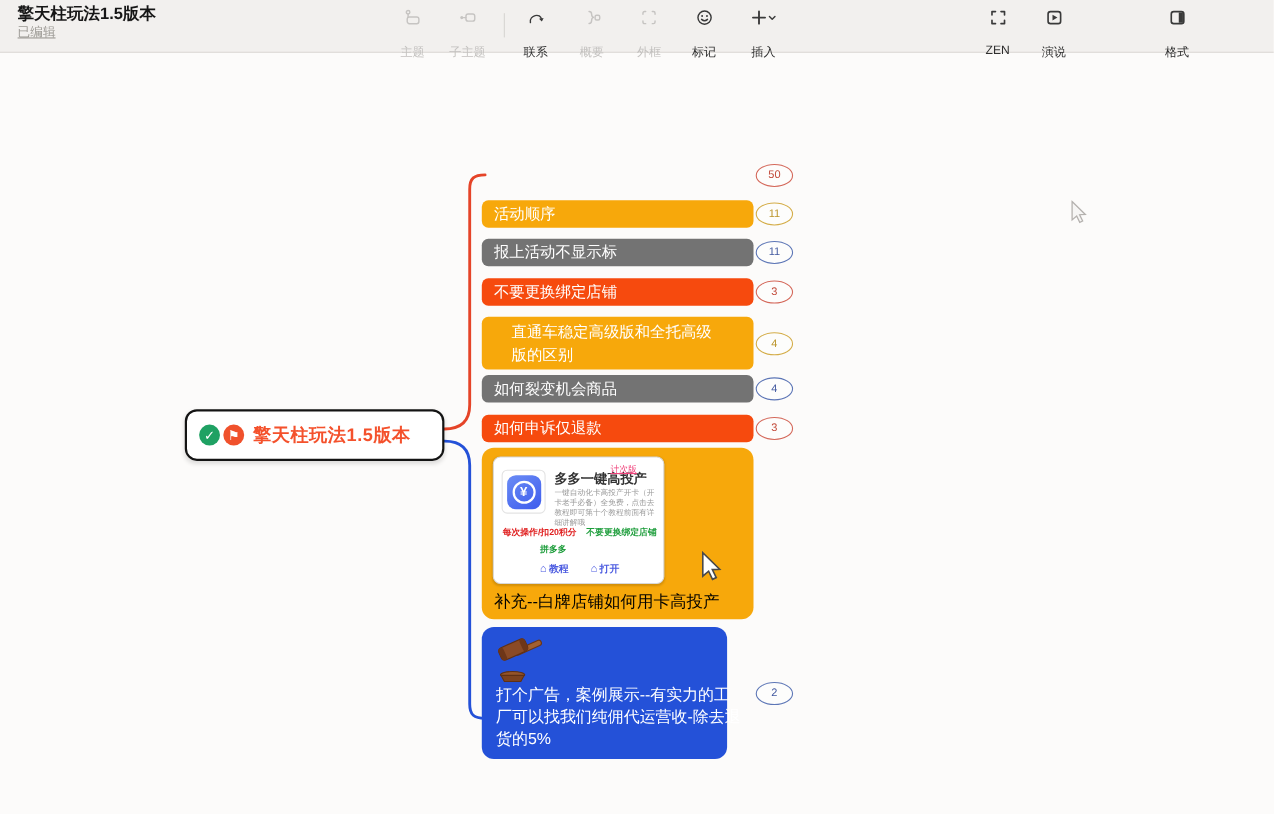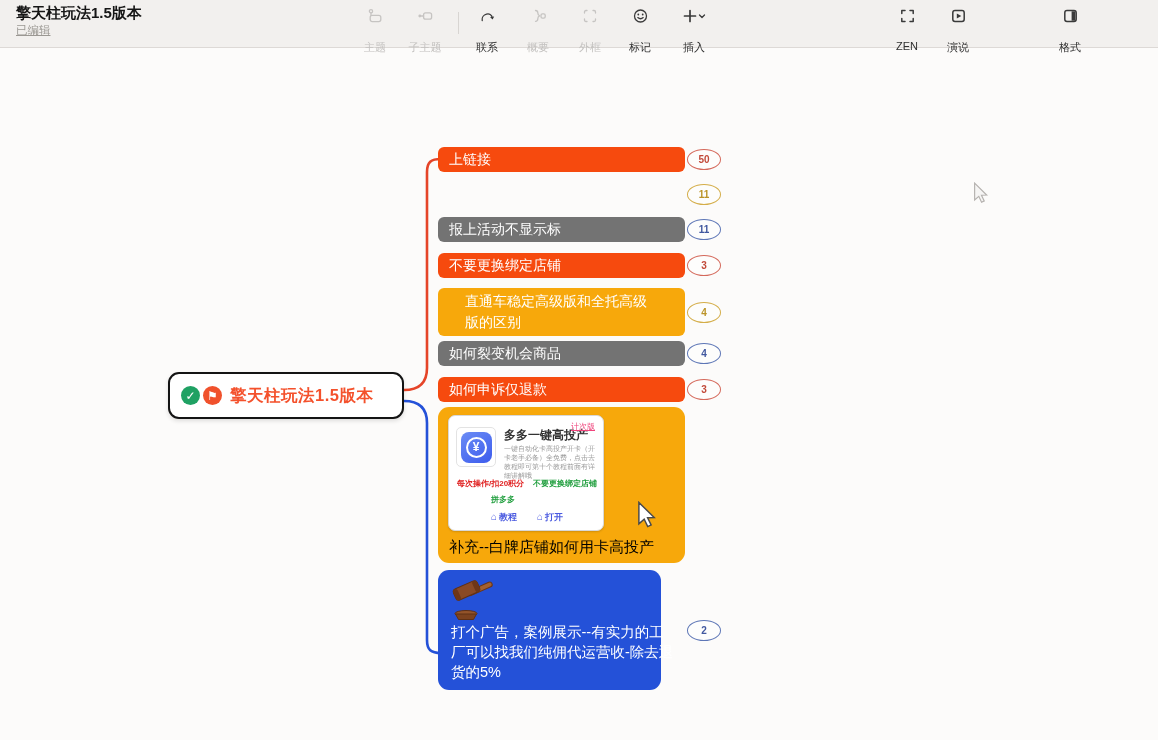--- a/index.html
+++ b/index.html
@@ -40,39 +40,39 @@
 
   .branch { position:absolute; left:438px; width:247px; z-index:2; border-radius:6px;
             color:#fff; font-size:14px; padding:0 11px; cursor:pointer; }
   .branch.bar { height:25px; line-height:25px; white-space:nowrap; overflow:hidden; }
   .branch.tall { padding:3px 27px; line-height:21px; }
   .c-red { background:#f64a0e; }
   .c-yellow { background:#f7a80b; }
   .c-blue { background:#737373; }
 
   .badge { position:absolute; left:687px; width:34px; height:21px; border-radius:50%;
-           background:#fdfdfc; font-size:10px; font-weight:bold; z-index:2;
+           background:#fdfdfc; font-size:10px; font-weight:normal; z-index:2;
            display:flex; align-items:center; justify-content:center; cursor:pointer; }
   .badge.b-red { border:1.5px solid #d4685a; color:#c24a3a; }
   .badge.b-yellow { border:1.5px solid #d4ad48; color:#bb9429; }
   .badge.b-blue { border:1.5px solid #5d76b6; color:#41589f; }
 
   
   .supp-node { position:absolute; left:438px; top:359px; width:247px; height:156px; z-index:2;
                background:#f7a80b; border-radius:11px; padding:8px 10px; cursor:pointer; }
   .app-card { position:relative; width:156px; height:116px; background:#ffffff;
               border:1px solid #d8d8d8; border-radius:7px; box-shadow:0 1px 2px rgba(0,0,0,.15); }
   .app-tile { position:absolute; left:7px; top:11px; width:40px; height:40px; background:#fff;
               border:1px solid #e3e3e3; border-radius:5px; display:flex; align-items:center; justify-content:center; }
   .app-logo { width:31px; height:31px; border-radius:8px; background:linear-gradient(145deg,#6b8cf5,#3d5ced);
               display:flex; align-items:center; justify-content:center; }
   .app-logo span { width:21px; height:21px; border:2px solid #fff; border-radius:50%;
                    color:#fff; font-size:12px; font-weight:bold; line-height:17px; text-align:center; }
   .app-title { position:absolute; left:55px; top:11px; font-size:12px; font-weight:bold; color:#333; white-space:nowrap; }
-  .app-tag { position:absolute; left:122px; top:5px; font-size:8px; color:#f0447c; white-space:nowrap;text-decoration:underline; }
+  .app-tag { position:absolute; left:106px; top:5px; font-size:8px; color:#f0447c; white-space:nowrap;text-decoration:underline; }
   .app-desc { position:absolute; left:55px; top:28px; width:96px; font-size:7px; color:#9a9a9a; line-height:9px; }
   .app-cost { position:absolute; left:8px; top:62px; font-size:8px; color:#e02020; font-weight:bold; white-space:nowrap; }
   .app-warn { position:absolute; right:6px; top:62px; font-size:8px; color:#1f9e3d; font-weight:bold; white-space:nowrap; }
   .app-platform { position:absolute; left:42px; top:78px; font-size:8px; color:#1f9e3d; font-weight:bold; }
   .app-btn { position:absolute; top:95px; font-size:9px; color:#4a5ae0; font-weight:bold; cursor:pointer; white-space:nowrap; }
   .app-btn .house { font-size:10px; margin-right:2px; }
   .supp-caption { position:absolute; left:11px; top:131px; font-size:15px; color:#000000; white-space:nowrap; }
 
   
   .ad-node { position:absolute; left:438px; top:522px; width:223px; height:120px; z-index:2;
@@ -204,21 +204,21 @@
     <path d="M404 342 C420 342 427 334 427 320 L427 124 C427 114 431 111 441 111" fill="none" stroke="#e54428" stroke-width="2.6" stroke-linecap="round"></path>
     <path d="M404 353 C420 353 427 361 427 375 L427 592 C427 602 431 605 441 605" fill="none" stroke="#2451d8" stroke-width="2.6" stroke-linecap="round"></path>
   </svg>
 
   <div class="root-node">
     <span class="marker-dot marker-check">✓</span>
     <span class="marker-dot marker-flag">⚑</span>
     <span class="root-label">擎天柱玩法1.5版本</span>
   </div>
 
-  <div class="branch bar c-red" style="top:99px"><span>上链接</span></div>
+  <div class="branch bar c-yellow" style="top:134px"><span>活动顺序</span></div>
   <div class="branch bar c-blue" style="top:169px"><span>报上活动不显示标</span></div>
   <div class="branch bar c-red" style="top:205px"><span>不要更换绑定店铺</span></div>
   <div class="branch tall c-yellow" style="top:240px"><span>直通车稳定高级版和全托高级版的区别</span></div>
   <div class="branch bar c-blue" style="top:293px"><span>如何裂变机会商品</span></div>
   <div class="branch bar c-red" style="top:329px"><span>如何申诉仅退款</span></div>
 
   <span class="badge b-red" style="top:101px">50</span>
   <span class="badge b-yellow" style="top:136px">11</span>
   <span class="badge b-blue" style="top:171px">11</span>
   <span class="badge b-red" style="top:207px">3</span>

